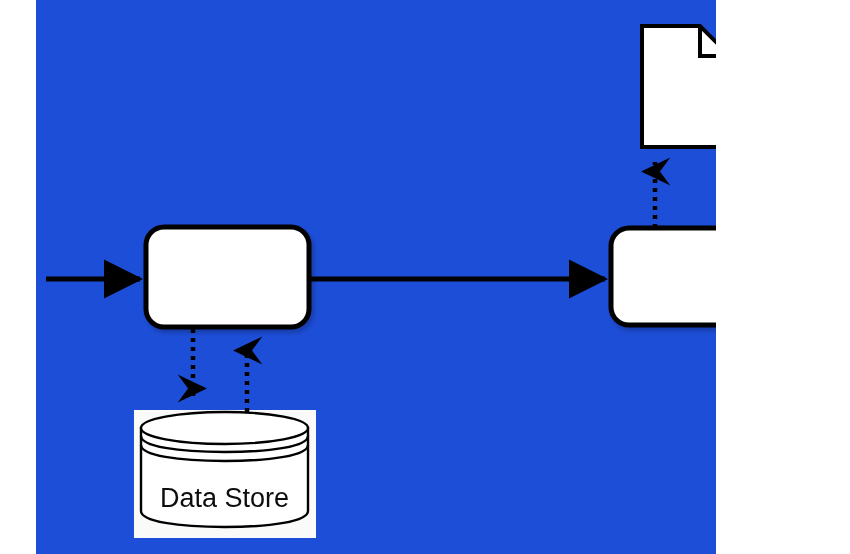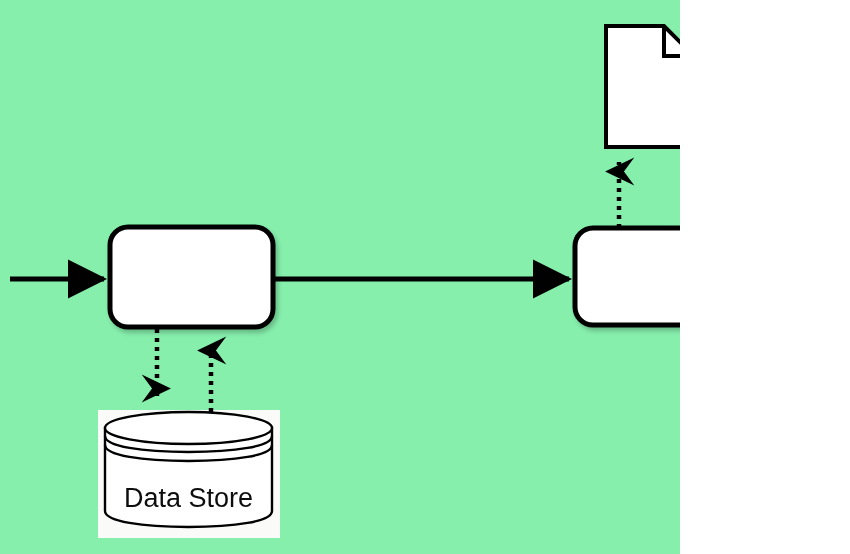--- a/index.html
+++ b/index.html
@@ -8,22 +8,23 @@
     padding: 0;
     background: #ffffff;
   }
   body {
     font-family: "Liberation Sans", sans-serif;
   }
   #canvas {
     position: relative;
     width: 680px;
     height: 554px;
-    background: #86efac;
+    background: #1d4ed8;
     overflow: hidden;
+    margin-left: 36px;
   }
   #diagram-svg {
     position: absolute;
     left: 0;
     top: 0;
     width: 850px;
     height: 554px;
     display: block;
   }
   .node-label {

